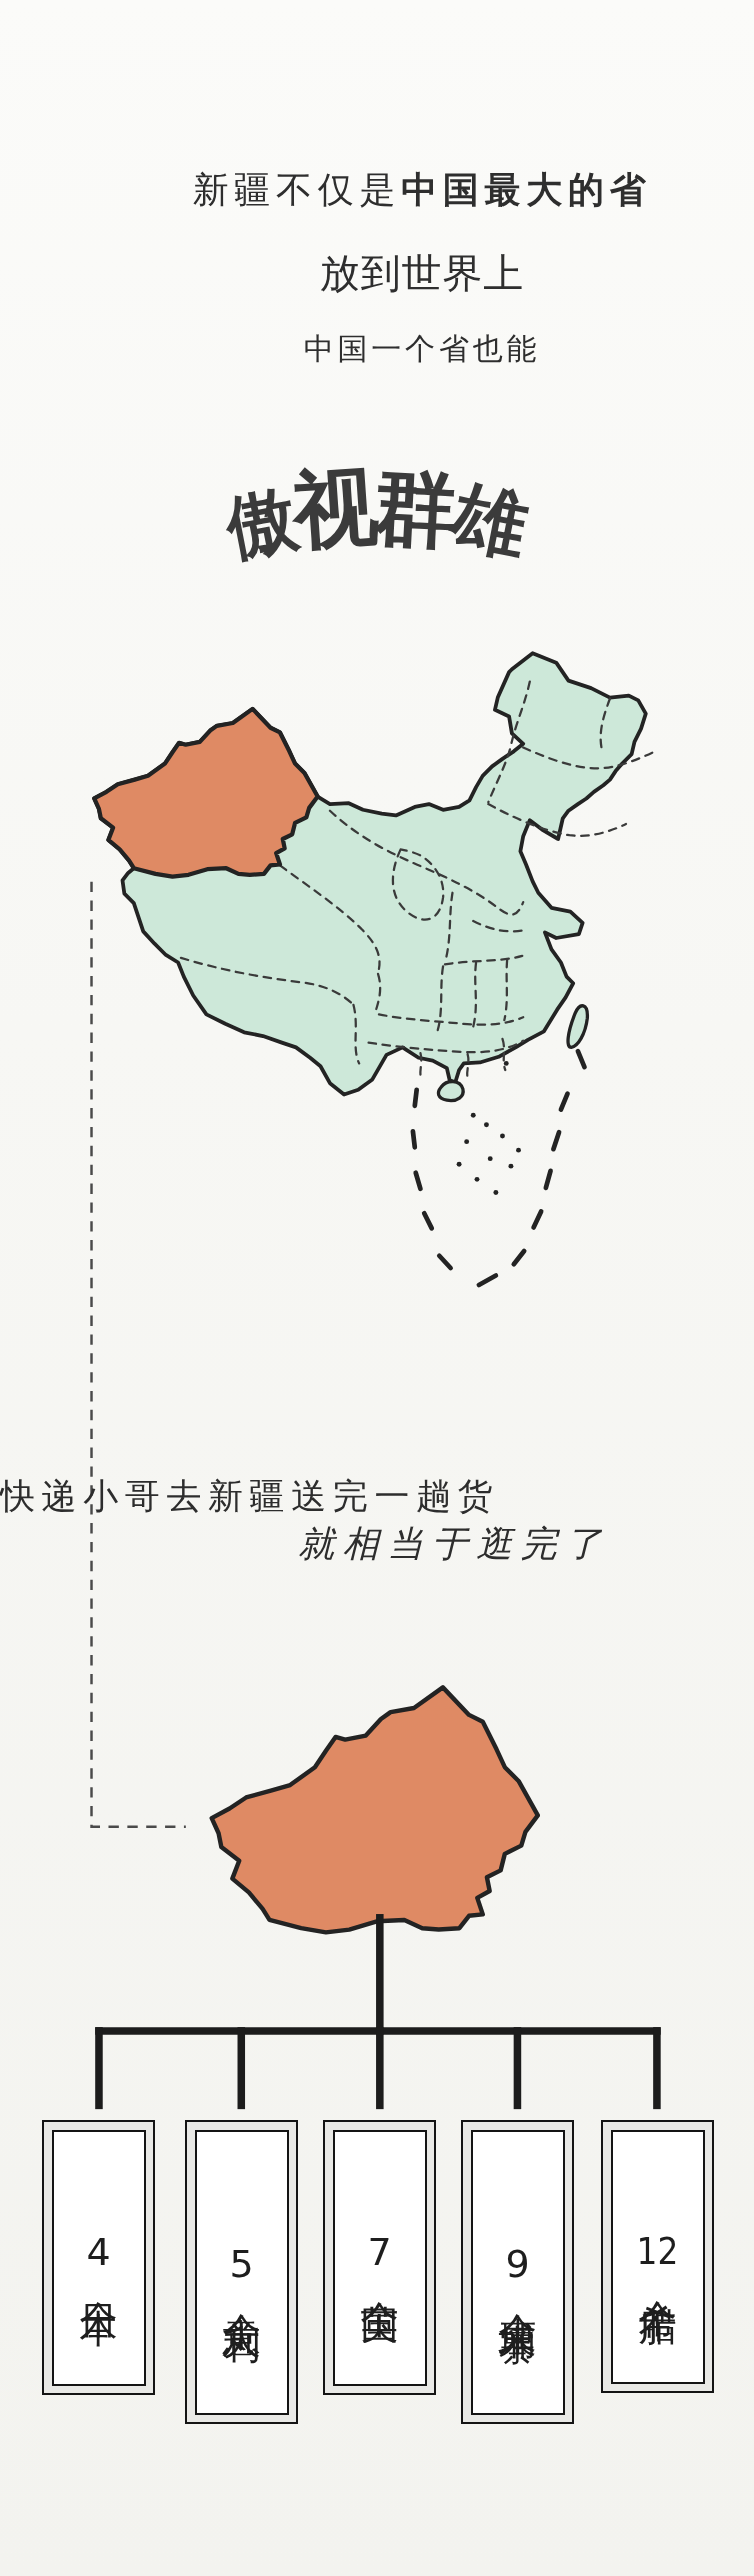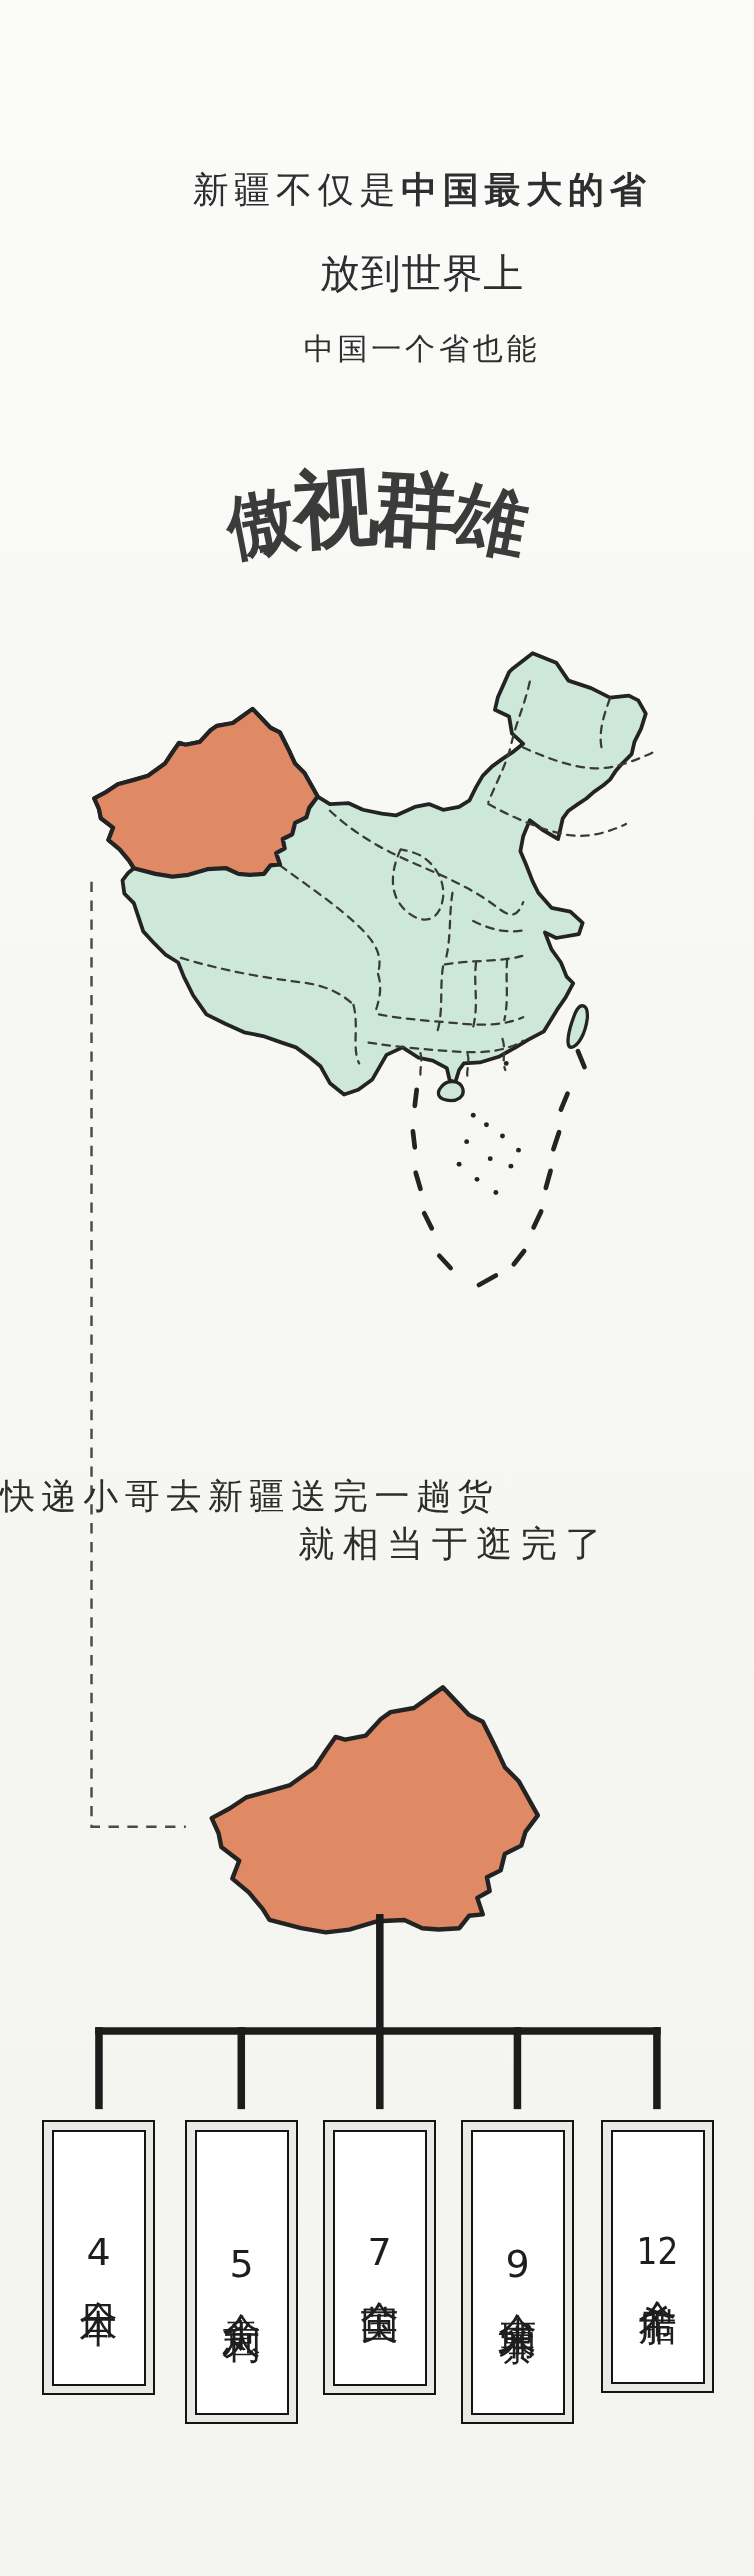--- a/index.html
+++ b/index.html
@@ -33,21 +33,21 @@
     display:flex;justify-content:center;align-items:flex-start;
     color:#3b3b3b;font-weight:900;
   }
   .arc-title span{display:inline-block;margin:0 -1.9px;line-height:1;}
   .arc-c0{font-size:70px;transform:translateY(24.5px) rotate(-11deg);}
   .arc-c1{font-size:85px;transform:translateY(1.9px)  rotate(-4deg);}
   .arc-c2{font-size:83px;transform:translateY(3.8px)  rotate(3deg);}
   .arc-c3{font-size:74px;transform:translateY(19px) rotate(11deg);}
   
   .mid-1{top:1433px;left:0;width:745px;font-size:35px;letter-spacing:6.6px;font-weight:500;white-space:nowrap;margin-top:40px;}
-  .mid-2{top:1520px;left:288px;width:332px;text-align:center;font-size:36px;letter-spacing:8.5px;font-weight:500;white-space:nowrap;}
+  .mid-2{top:1520px;left:288px;width:332px;text-align:center;font-size:36px;letter-spacing:8.5px;font-weight:500;white-space:nowrap;font-style:italic;}
   
   .cmp-box{
     top:2120px;
     width:113px;
     border:2.8px solid #141414;
     background:#e9e9e6;
     padding:7.5px;
     box-sizing:border-box;
   }
   .cmp-inner{

